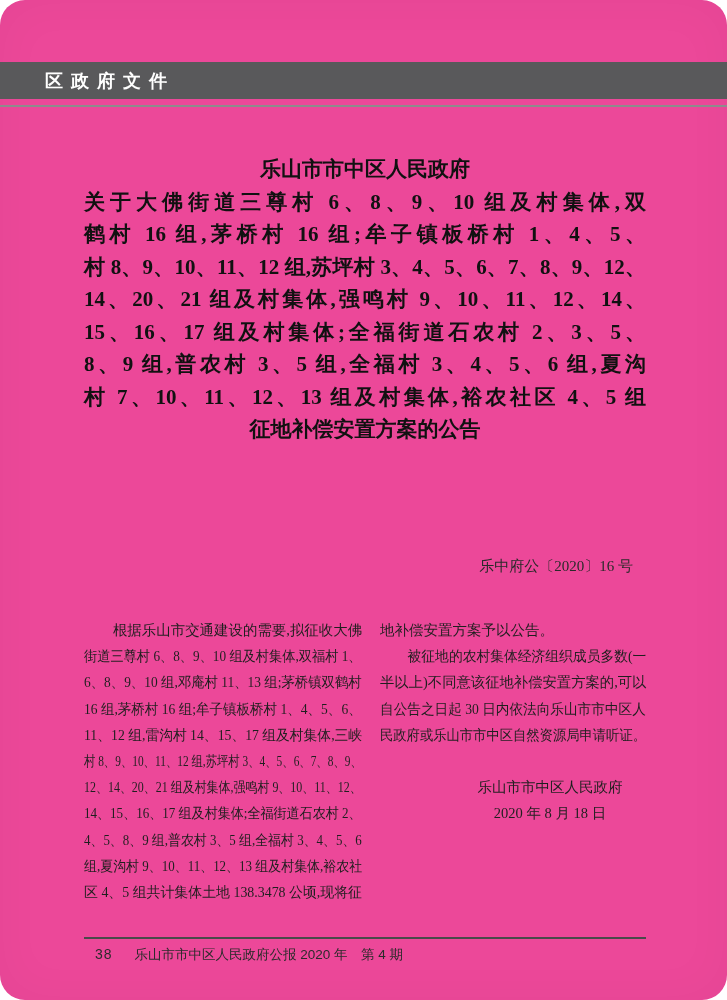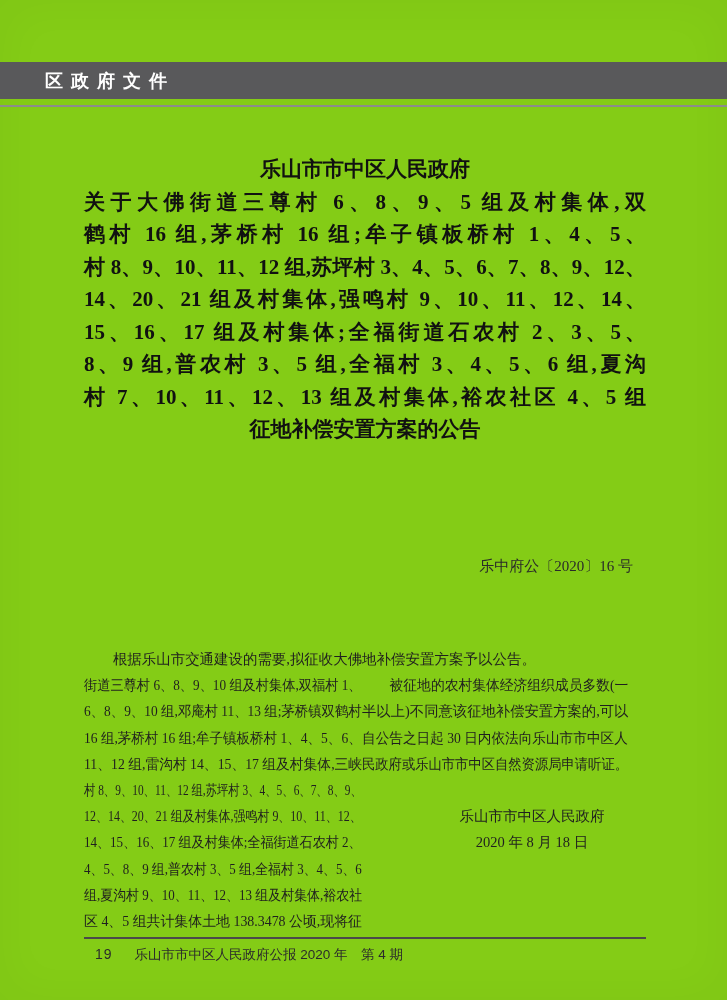--- a/index.html
+++ b/index.html
@@ -1,24 +1,25 @@
 <!DOCTYPE html>
 <html><head>
 <meta charset="utf-8">
 <style>
   html, body { margin: 0; padding: 0; background: #ffffff; }
   .page {
     position: relative;
     width: 727px;
     height: 1000px;
-    background: #84cc16;
+    background: #ec4899;
     overflow: hidden;
     box-shadow: inset 0 0 50px rgba(0,0,0,0.035);
     font-family: "Liberation Serif", "DejaVu Serif", serif;
     color: #1c1c1c;
+    border-radius: 25px;
   }
   
   .header-bar {
     position: absolute; top: 62px; left: 0; right: 0; height: 37px;
     background: #59595b;
     display: flex; align-items: center;
   }
   .header-bar-label {
     font-family: "Liberation Sans", "DejaVu Sans", sans-serif;
     font-weight: bold; font-size: 18px; color: #ffffff;
@@ -39,21 +40,21 @@
   }
   .title-line.center { text-align: center; text-align-last: center; }
   
   .doc-number {
     position: absolute; top: 556px; left: 84px; width: 549px;
     text-align: right; font-size: 15px; color: #2a2a2a; line-height: 20px; font-family: Liberation Serif, serif;
   }
   
   .body-columns {
     position: absolute; top: 617px; left: 84px; width: 562px;
-    display: flex;  margin-top: 29px;
+    display: flex; gap: 18px;
   }
   .col-left  { width: 278px; }
   .col-right { width: 266px; }
   .body-line {
     font-size: 14.5px; line-height: 26.2px; color: #1f1f1f;
     text-align: justify; text-align-last: justify; white-space: nowrap;
   }
   .body-line.no-justify { text-align: left; text-align-last: left; }
   .signature-block { margin-top: 26px; position: relative; left: 37px; text-align: center; }
   .signature-line { font-size: 14.5px; line-height: 26.2px; color: #1f1f1f; }
@@ -75,21 +76,21 @@
 
 <div class="page">
 
   <div class="header-bar">
     <span class="header-bar-label">区政府文件</span>
   </div>
   <div class="header-rule"></div>
 
   <div class="title-block">
     <div class="title-line center">乐山市市中区人民政府</div>
-    <div class="title-line fit">关于大佛街道三尊村 6、8、9、5 组及村集体,双</div>
+    <div class="title-line fit">关于大佛街道三尊村 6、8、9、10 组及村集体,双</div>
     <div class="title-line fit">鹤村 16 组,茅桥村 16 组;牟子镇板桥村 1、4、5、</div>
     <div class="title-line fit">村 8、9、10、11、12 组,苏坪村 3、4、5、6、7、8、9、12、</div>
     <div class="title-line fit">14、20、21 组及村集体,强鸣村 9、10、11、12、14、</div>
     <div class="title-line fit">15、16、17 组及村集体;全福街道石农村 2、3、5、</div>
     <div class="title-line fit">8、9 组,普农村 3、5 组,全福村 3、4、5、6 组,夏沟</div>
     <div class="title-line fit">村 7、10、11、12、13 组及村集体,裕农社区 4、5 组</div>
     <div class="title-line center">征地补偿安置方案的公告</div>
   </div>
 
   <div class="doc-number">乐中府公〔2020〕16 号</div>
@@ -116,17 +117,17 @@
       <div class="body-line fit no-justify" style="transform-origin: 0px 50%; transform: scaleX(0.917241);">民政府或乐山市市中区自然资源局申请听证。</div>
       <div class="signature-block">
         <div class="signature-line">乐山市市中区人民政府</div>
         <div class="signature-line">2020 年 8 月 18 日</div>
       </div>
     </div>
   </div>
 
   <div class="footer-rule"></div>
   <div class="footer-row">
-    <span class="footer-page-number">19</span>
+    <span class="footer-page-number">38</span>
     <span class="footer-gazette">乐山市市中区人民政府公报 2020 年　第 4 期</span>
   </div>
 
 </div>
 
 </body></html>

